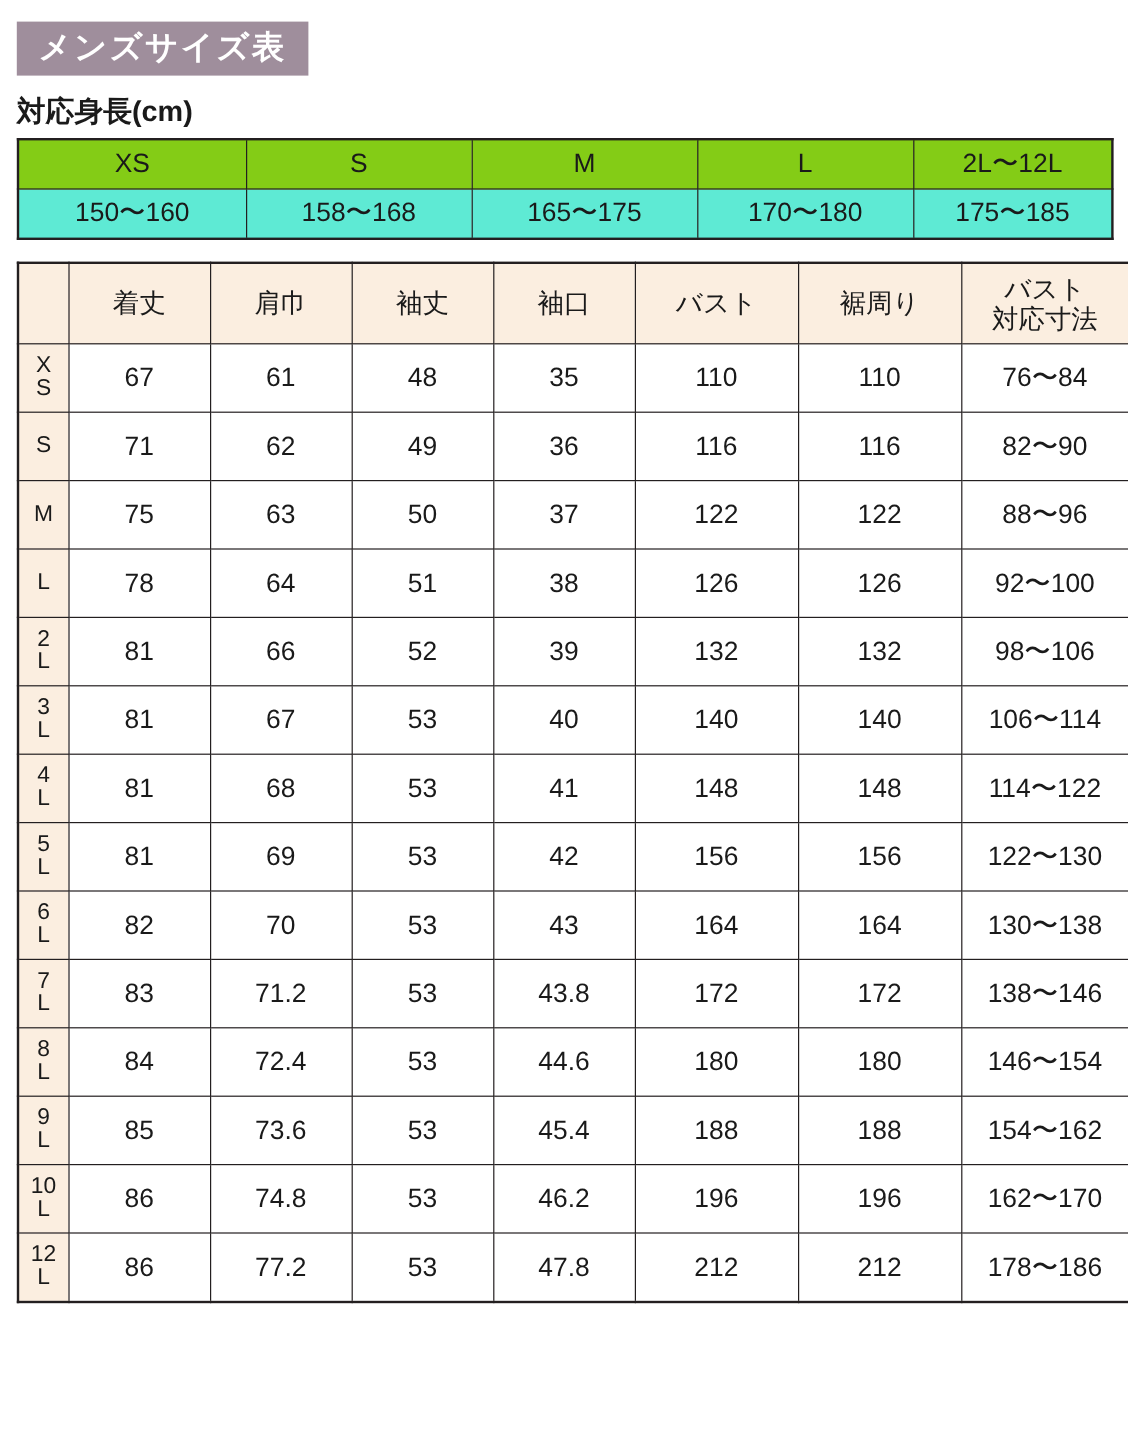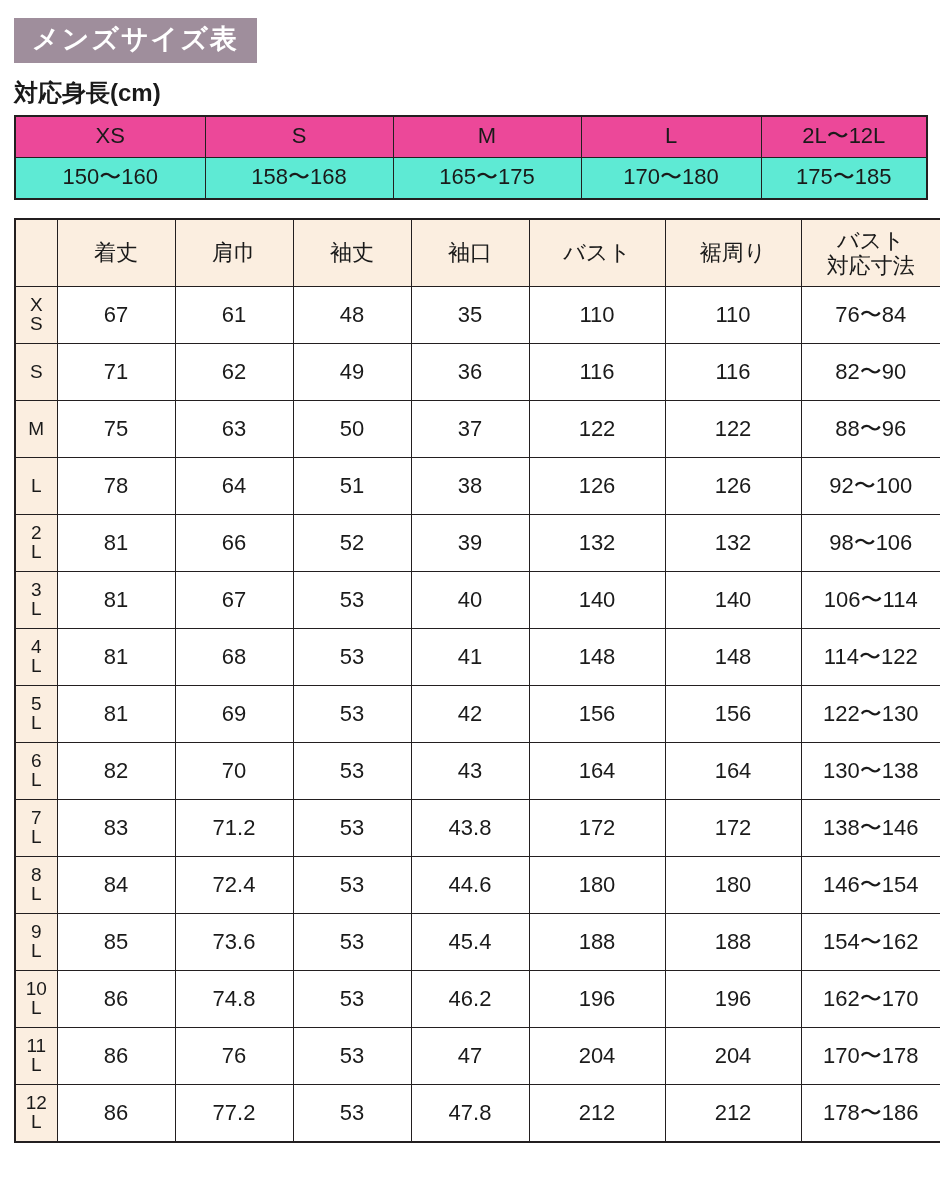--- a/index.html
+++ b/index.html
@@ -53,21 +53,21 @@
   }
   .height-table td {
     border: 1px solid #231f20;
     text-align: center;
     font-size: 22px;
     height: 36px;
     padding: 1px 0 3px 0;
     font-weight: normal;
   }
   .height-table tr.head td {
-    background: #ec4899;
+    background: #84cc16;
     font-weight: normal;
   }
   .height-table tr.vals td {
     background: #5eead4;
   }
 
   
   .meas-wrap {
     margin-top: 18px;
   }
@@ -337,33 +337,20 @@
             <td>86</td>
             <td>74.8</td>
             <td>53</td>
             <td>46.2</td>
             <td>196</td>
             <td>196</td>
             <td>162〜170</td>
           </tr>
           <tr>
             <td class="sizecell">
-              <span class="sz">11
-L</span>
-            </td>
-            <td>86</td>
-            <td>76</td>
-            <td>53</td>
-            <td>47</td>
-            <td>204</td>
-            <td>204</td>
-            <td>170〜178</td>
-          </tr>
-          <tr>
-            <td class="sizecell">
               <span class="sz">12
 L</span>
             </td>
             <td>86</td>
             <td>77.2</td>
             <td>53</td>
             <td>47.8</td>
             <td>212</td>
             <td>212</td>
             <td>178〜186</td>

